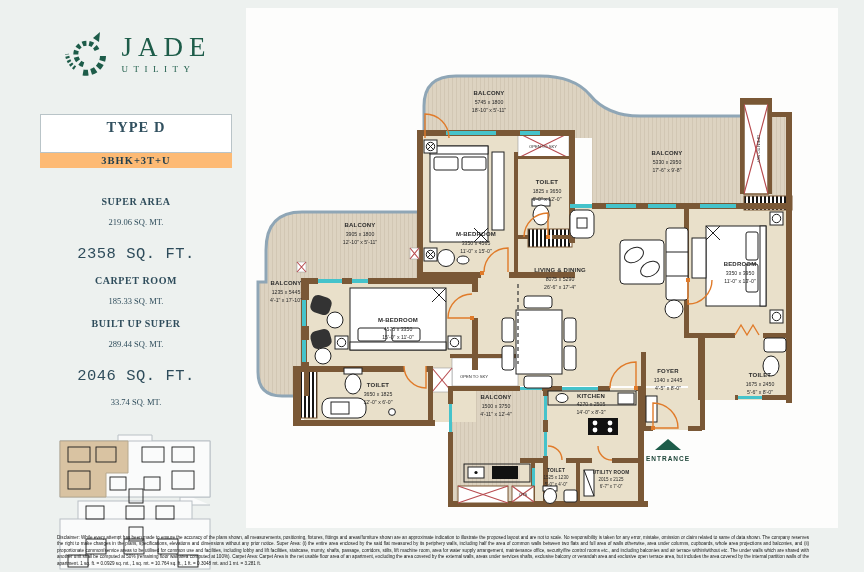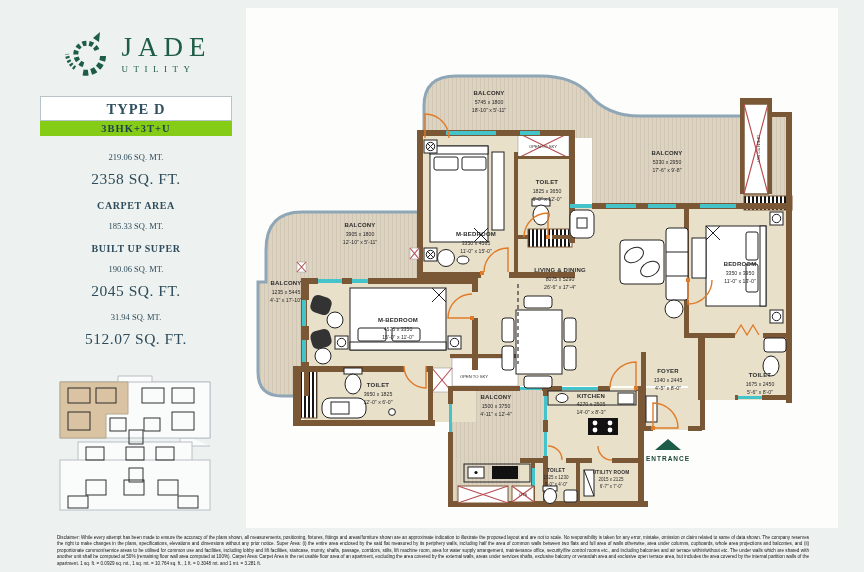--- a/index.html
+++ b/index.html
@@ -1,32 +1,32 @@
 <!DOCTYPE html>
 <html><head>
 <meta charset="utf-8">
 <style>
   html,body{margin:0;padding:0;}
   .page{position:relative;width:864px;height:572px;background:#edf1ef;overflow:hidden;
         font-family:"Liberation Serif",serif;color:#2e4c5b;}
   .panel{position:absolute;left:246px;top:8px;width:592px;height:520px;background:#fdfdfc;}
   
   .sidebar{position:absolute;left:40px;top:26px;width:192px;text-align:center;}
-  .logo{display:flex;align-items:center;justify-content:center;margin-bottom:14px;}
+  .logo{display:flex;align-items:center;justify-content:center;margin-bottom:32px;}
   .logo-text{text-align:left;margin-left:9px;}
   .logo-jade{font-size:27px;letter-spacing:6px;color:#1d5c49;line-height:1;}
   .logo-county{font-size:9px;letter-spacing:5.5px;color:#1d5c49;margin-top:3px;}
-  .typebox{border:1px solid #b9c4c8;background:#fff;padding:4px 0 2px;
+  .typebox{border:1px solid #b9c4c8;background:#fff;padding:4px 0 16px;
            font-size:14.5px;font-weight:bold;color:#31505f;letter-spacing:1px;}
-  .cfgbar{background:#84cc16;padding:2px 0;font-size:10.5px;font-weight:bold;
-          color:#22404f;letter-spacing:1px;margin-bottom:16px;}
+  .cfgbar{background:#fdba74;padding:2px 0;font-size:10.5px;font-weight:bold;
+          color:#22404f;letter-spacing:1px;margin-bottom:28px;}
   .areas .blk{margin-bottom:12px;}
   .a-label{font-size:10px;font-weight:bold;letter-spacing:.6px;}
   .a-metric{font-size:8.5px;margin-top:10px;}
-  .a-imp{font-size:15.5px;margin-top:8px;letter-spacing:.5px;}
+  .a-imp{font-size:15.5px;margin-top:18px;letter-spacing:.5px;font-family:Liberation Mono, monospace;}
   .keyplan{margin-top:8px;}
   
   .plan{position:absolute;left:240px;top:52px;}
   .plan text{font-family:"Liberation Sans",sans-serif;fill:#2b2b2b;}
   .rname{font-size:6px;font-weight:bold;letter-spacing:.2px;}
   .rdim{font-size:5.2px;}
   .rname.sm{font-size:4.8px;}
   .rdim.sm{font-size:4.5px;}
   .ots-t{font-size:4.2px;fill:#5a4a4a;}
   .wall{fill:#7a5836;}
@@ -60,35 +60,35 @@
       <div class="logo-jade">JADE</div>
       <div class="logo-county">UTILITY</div>
     </div>
   </div>
 
   <div class="typebox">TYPE D</div>
   <div class="cfgbar">3BHK+3T+U</div>
 
   <div class="areas">
     <div class="blk">
+      <div class="a-label">SUPER AREA</div>
       <div class="a-metric">219.06 SQ. MT.</div>
       <div class="a-imp">2358 SQ. FT.</div>
     </div>
     <div class="blk">
-      <div class="a-label">CARPET AREA</div>
+      <div class="a-label">CARPET ROOM</div>
       <div class="a-metric">185.33 SQ. MT.</div>
     </div>
     <div class="blk">
       <div class="a-label">BUILT UP SUPER</div>
-      <div class="a-metric">190.06 SQ. MT.</div>
-      <div class="a-imp">2045 SQ. FT.</div>
+      <div class="a-metric">289.44 SQ. MT.</div>
+      <div class="a-imp">2046 SQ. FT.</div>
     </div>
     <div class="blk">
-      <div class="a-metric">31.94 SQ. MT.</div>
-      <div class="a-imp">512.07 SQ. FT.</div>
+      <div class="a-metric">33.74 SQ. MT.</div>
     </div>
   </div>
 
   <svg class="keyplan" width="172" height="148" viewBox="0 0 172 148">
     <g stroke="#b9c0c5" fill="#fafbfb" stroke-width="1">
       <path d="M10,14 h58 v-6 h34 v6 h58 v56 h-30 v8 h30 v0"></path>
       <rect x="10" y="14" width="150" height="56"></rect>
       <rect x="28" y="74" width="114" height="34"></rect>
       <rect x="10" y="92" width="150" height="50"></rect>
     </g>

